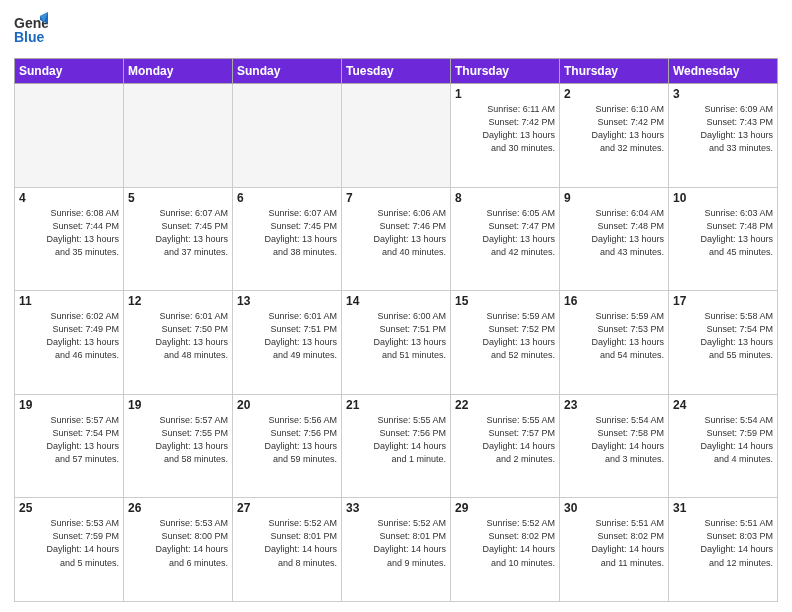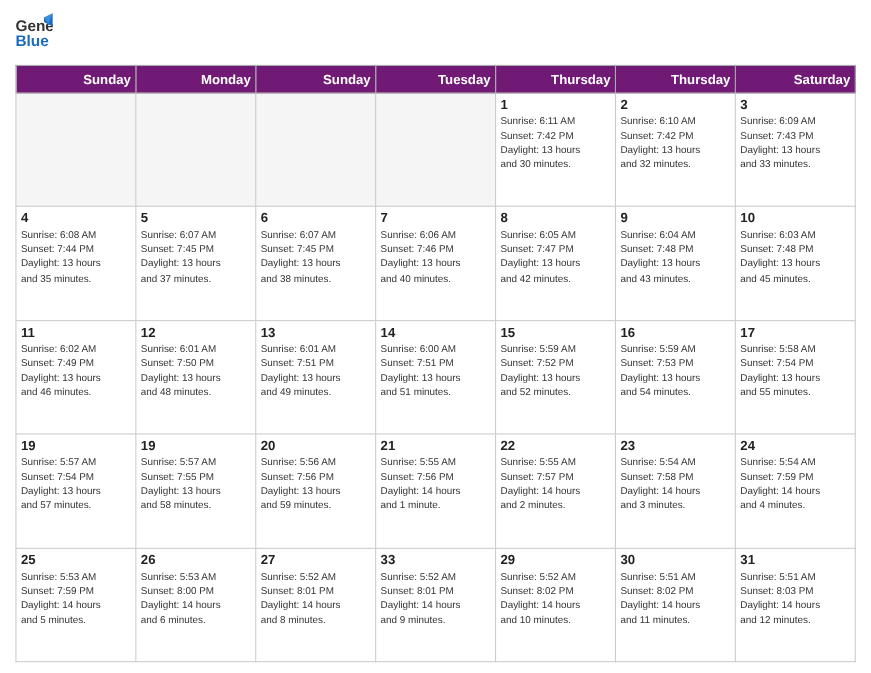--- a/index.html
+++ b/index.html
@@ -42,26 +42,26 @@
       color: #444;
     }
     .calendar {
       flex: 1;
       border: 1px solid #ccc;
       border-collapse: collapse;
       width: 100%;
       table-layout: fixed;
     }
     .calendar th {
-      background-color: #701a75;
+      background-color: #6d28d9;
       color: #fff;
       font-size: 12px;
       font-weight: bold;
       padding: 5px 4px;
-      text-align: right;
+      text-align: left;
       border: 1px solid #aaa;
     }
     .calendar td {
       border: 1px solid #ccc;
       vertical-align: top;
       padding: 3px 4px;
       font-size: 9.5px;
       color: #222;
       background: #fff;
       height: 82px;
@@ -71,20 +71,21 @@
     }
     .day-number {
       font-size: 12px;
       font-weight: bold;
       margin-bottom: 2px;
     }
     .day-info {
       font-size: 9px;
       line-height: 1.45;
       color: #333;
+      text-align: right;
     }
   </style>
 </head>
 <body>
 
 <div class="container">
   <div class="header">
     <div class="logo">
       <div>
         <svg width="34" height="38" viewBox="0 0 34 38">
@@ -103,21 +104,21 @@
 
   <table class="calendar">
     <thead>
       <tr>
       <th>Sunday</th>
           <th>Monday</th>
           <th>Sunday</th>
           <th>Tuesday</th>
           <th>Thursday</th>
           <th>Thursday</th>
-          <th>Saturday</th>
+          <th>Wednesday</th>
         </tr>
     </thead>
     <tbody id="calendar-body">
     <tr>
           <td class="empty"></td>
           <td class="empty"></td>
           <td class="empty"></td>
           <td class="empty"></td>
           <td>
             <div class="day-number">1</div>

